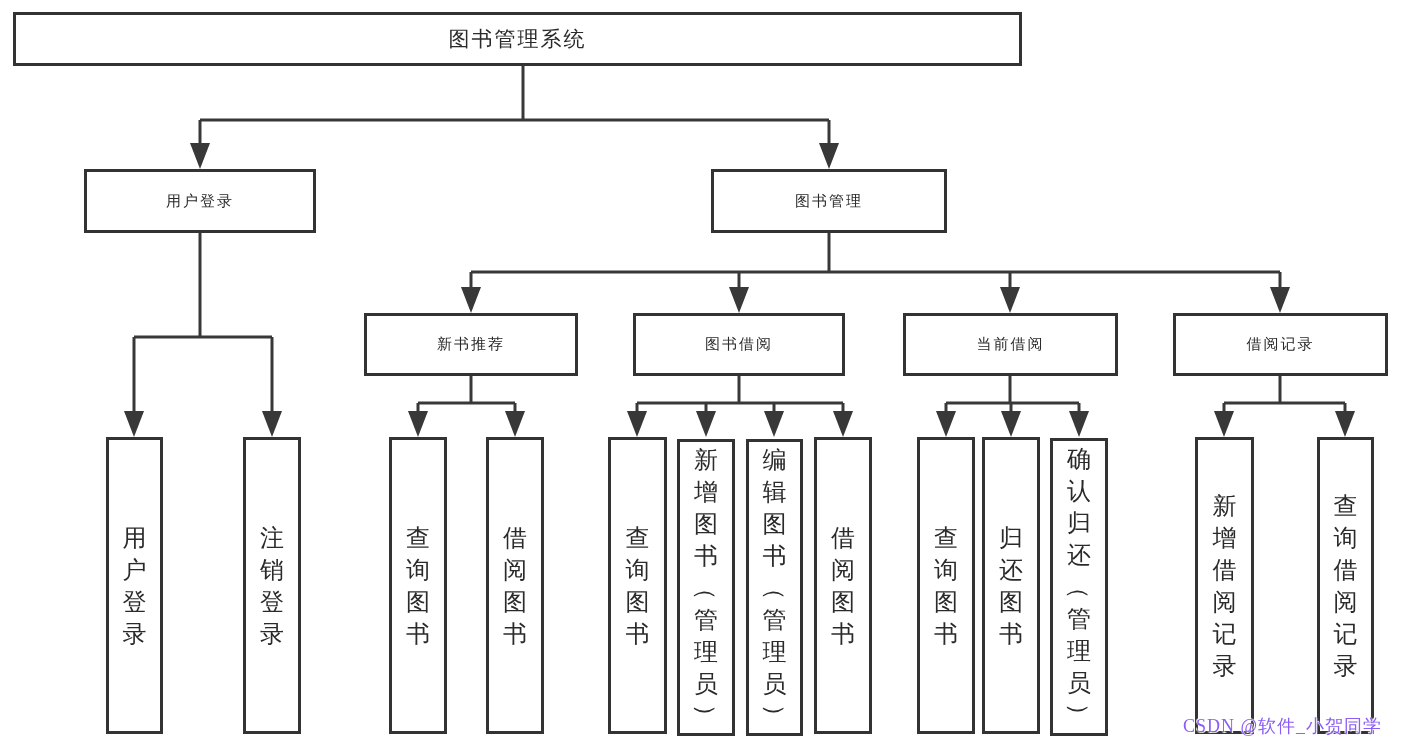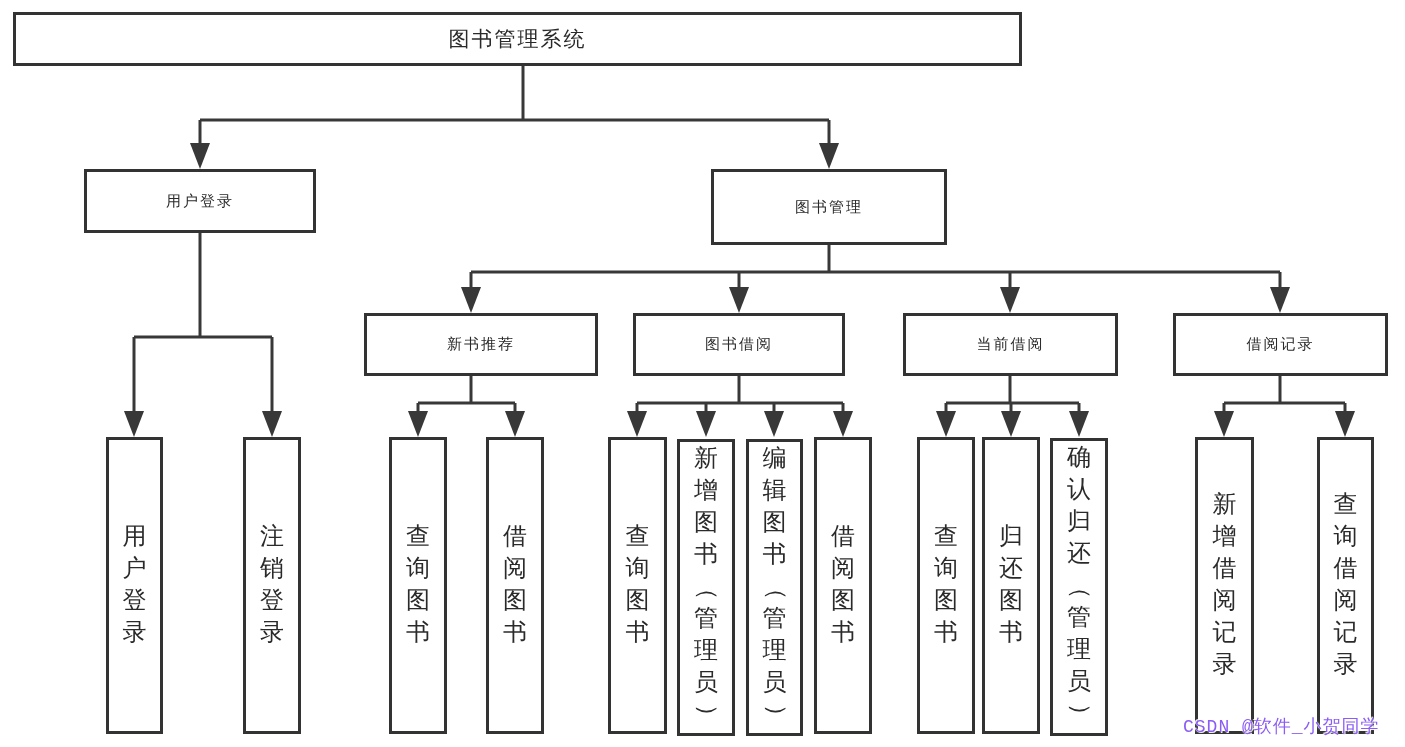--- a/index.html
+++ b/index.html
@@ -1,18 +1,18 @@
 <!DOCTYPE html>
 <html><head>
 <meta charset="utf-8">
 <style>
   html,body{margin:0;padding:0;background:#ffffff;}
   #stage{
     position:relative;width:1405px;height:747px;background:#ffffff;overflow:hidden;
-    font-family:Liberation Mono, monospace;color:#2a2a2a;
+    font-family:Liberation Serif, serif;color:#2a2a2a;
   }
   #connectors{position:absolute;left:0;top:0;width:1405px;height:747px;z-index:1;}
   #connectors path{stroke:#383838;stroke-width:3;fill:none;}
   #connectors polygon{fill:#383838;stroke:none;}
   .box{
     position:absolute;background:#ffffff;border:3px solid #333333;box-sizing:border-box;
     display:flex;align-items:center;justify-content:center;z-index:2;
   }
   .hlabel{font-size:15px;letter-spacing:2px;white-space:nowrap;}
   .root-label{font-size:21px;}
@@ -93,25 +93,25 @@
       <polygon points="1335,411 1355,411 1345,437"></polygon>
   </svg>
 
   <div class="box" style="left:13px;top:12px;width:1009px;height:54px">
     <span class="hlabel root-label">图书管理系统</span>
   </div>
 
   <div class="box" style="left:84px;top:169px;width:232px;height:64px">
     <span class="hlabel">用户登录</span>
   </div>
-  <div class="box" style="left:711px;top:169px;width:236px;height:76px">
+  <div class="box" style="left:711px;top:169px;width:236px;height:64px">
     <span class="hlabel">图书管理</span>
   </div>
 
-  <div class="box" style="left:364px;top:313px;width:234px;height:63px">
+  <div class="box" style="left:364px;top:313px;width:214px;height:63px">
     <span class="hlabel">新书推荐</span>
   </div>
   <div class="box" style="left:633px;top:313px;width:212px;height:63px">
     <span class="hlabel">图书借阅</span>
   </div>
   <div class="box" style="left:1173px;top:313px;width:215px;height:63px">
     <span class="hlabel">借阅记录</span>
   </div>
   <div class="box" style="left:903px;top:313px;width:215px;height:63px">
     <span class="hlabel">当前借阅</span>

